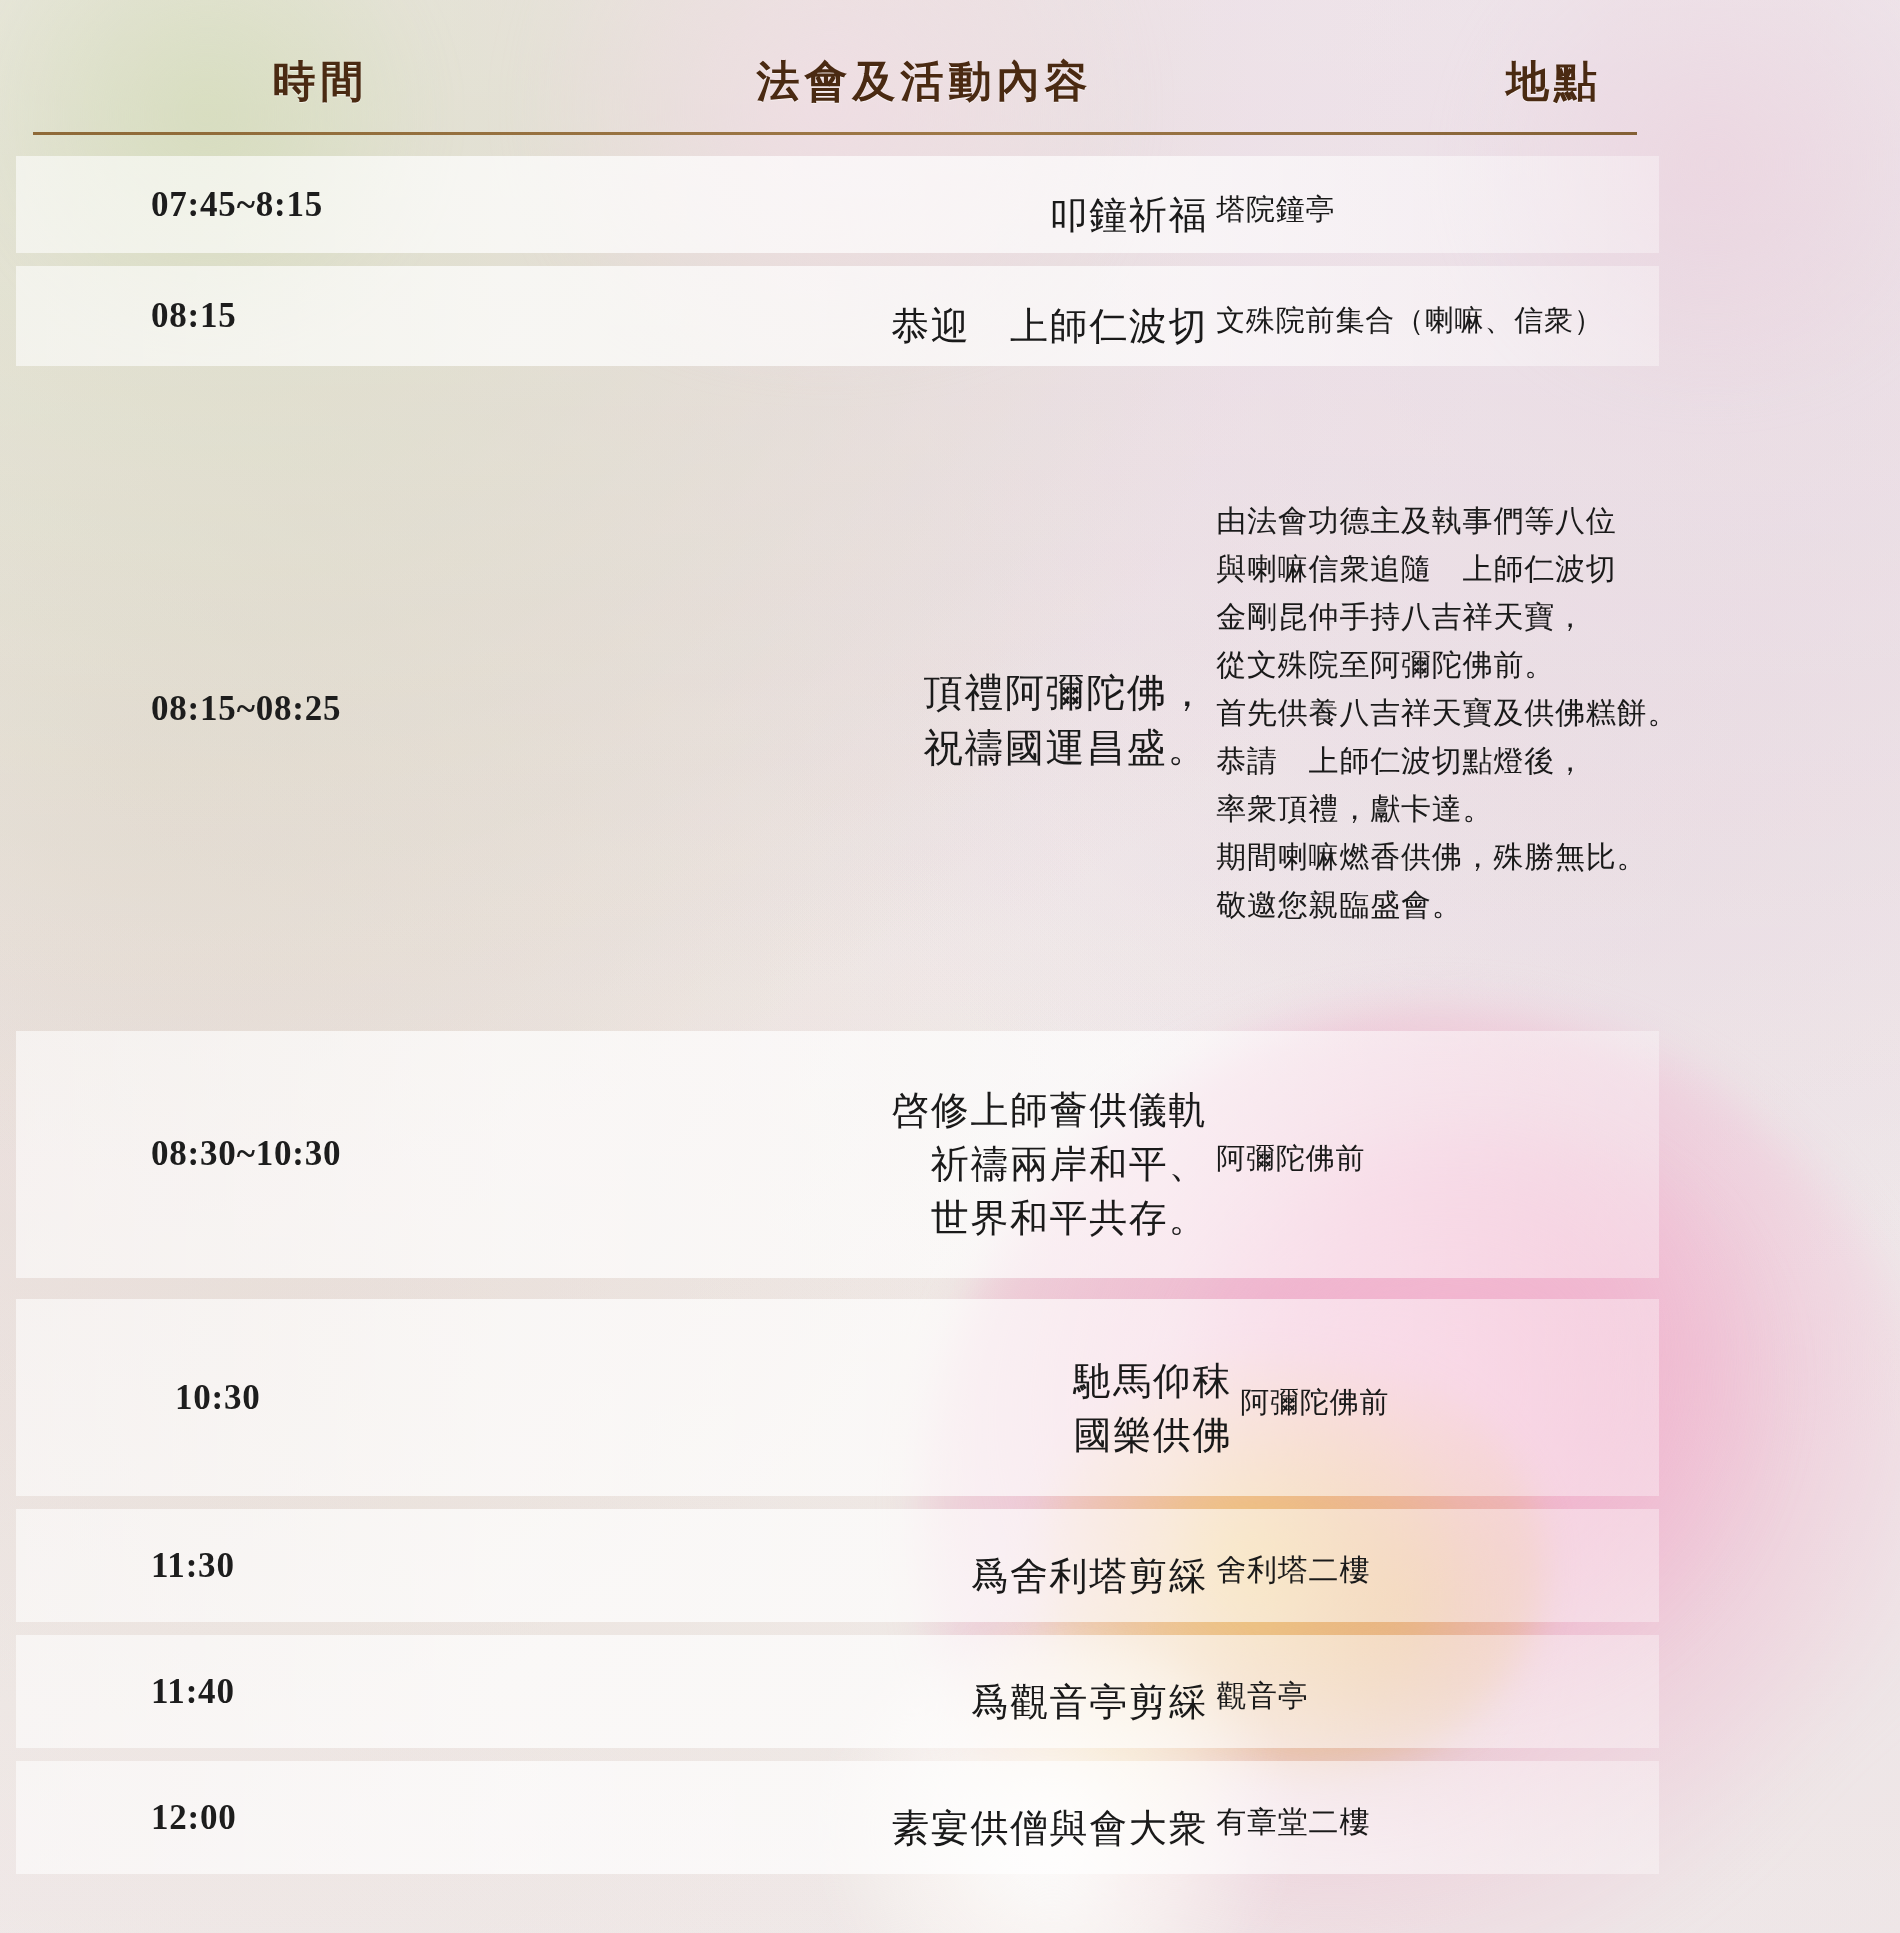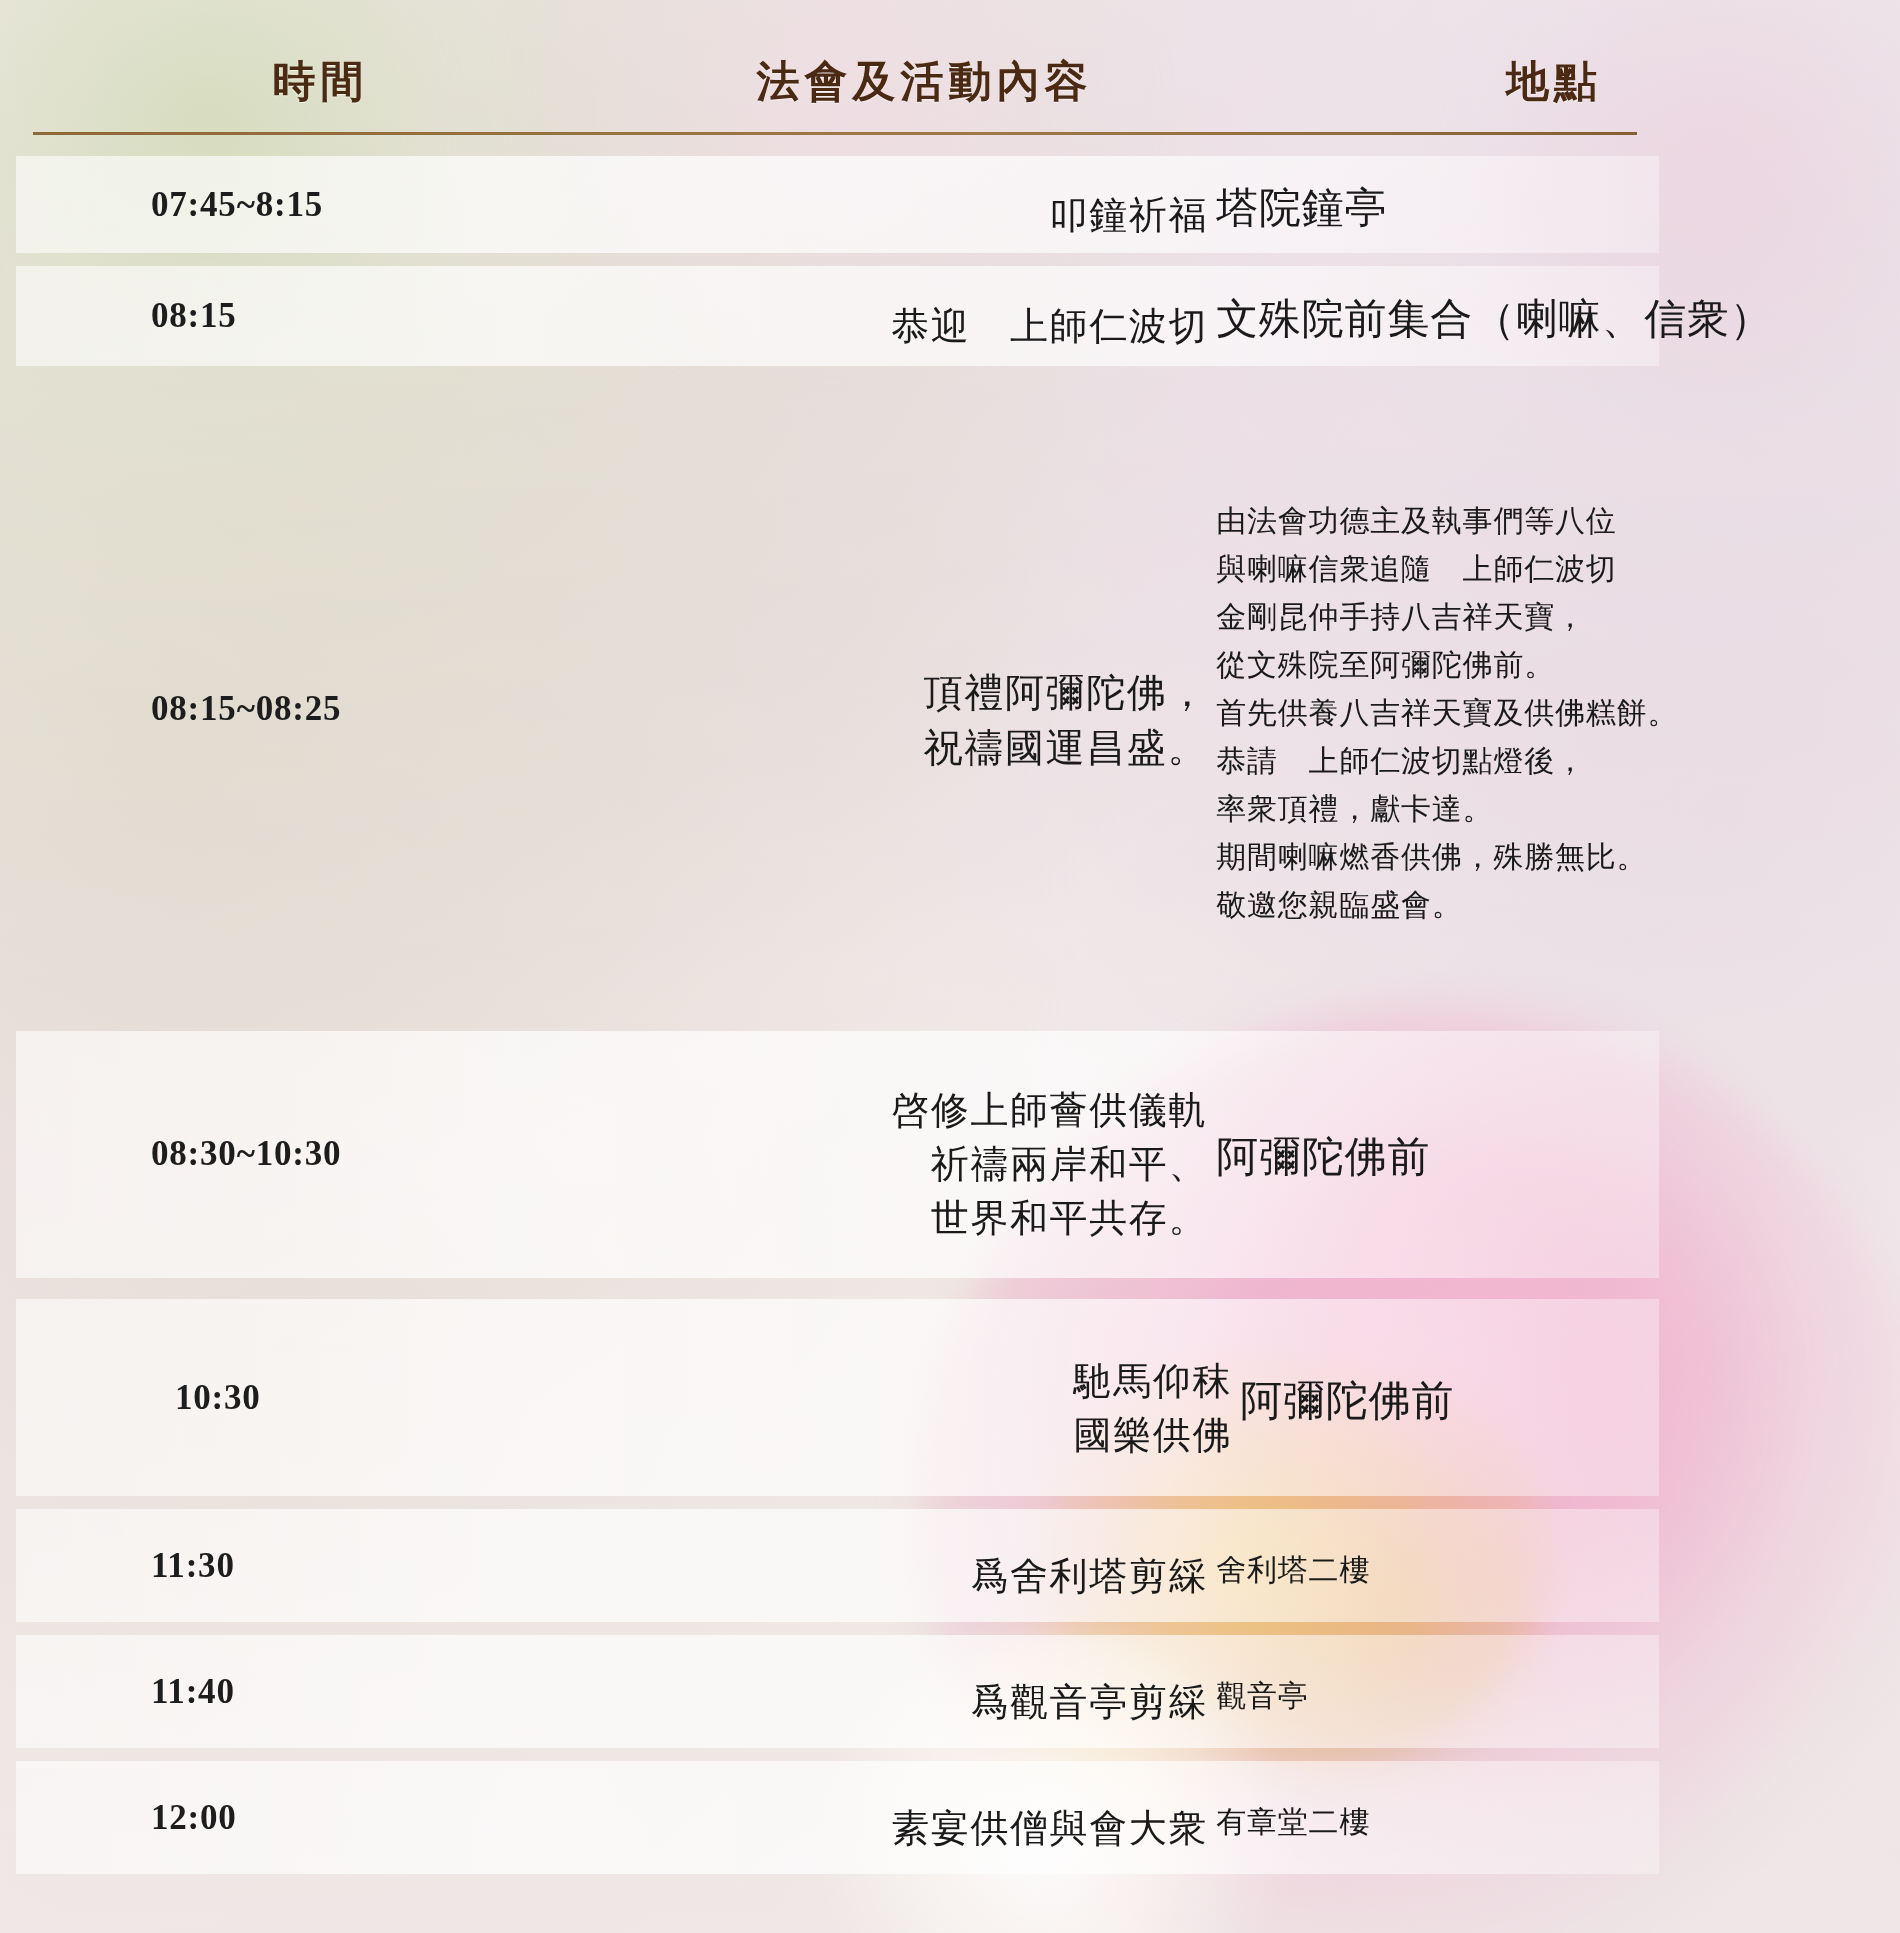--- a/index.html
+++ b/index.html
@@ -210,21 +210,21 @@
   }
   .event {
     font-size: 38px;
     color: #1a1a1a;
     line-height: 1.42;
     padding-left: 8.2px;
     letter-spacing: 1.6px;
     text-align: right;
   }
   .place {
-    font-size: 42px;
+    font-size: 29px;
     color: #1a1a1a;
     line-height: 1.52;
     padding-left: 8.2px;
     letter-spacing: 0.8px;
   }
   .place.small { font-size: 30px; }
 
   .r1 { min-height: 97px; }
   .r2 { min-height: 100px; }
   .r3 { min-height: 643px; align-items: center; }

